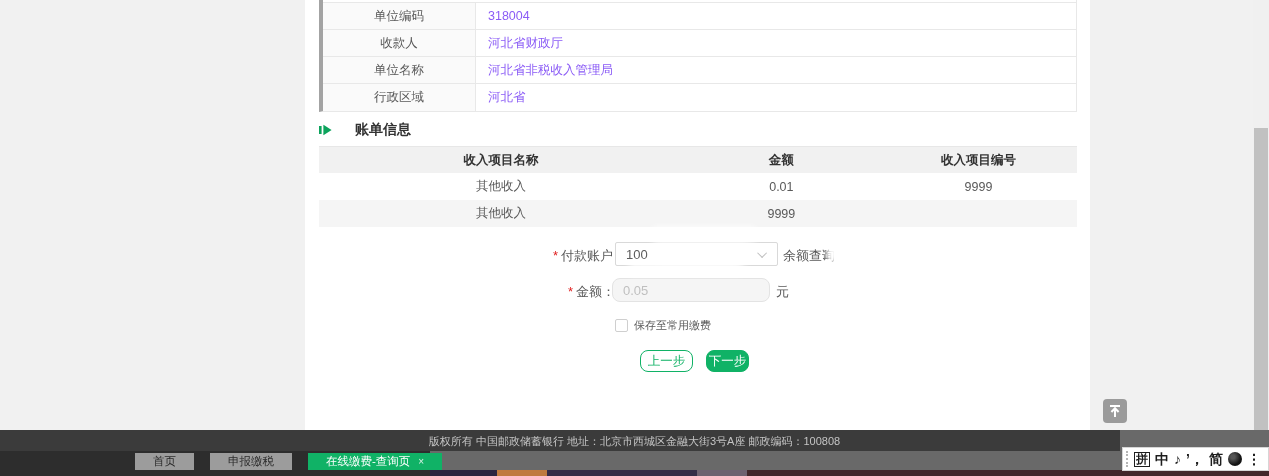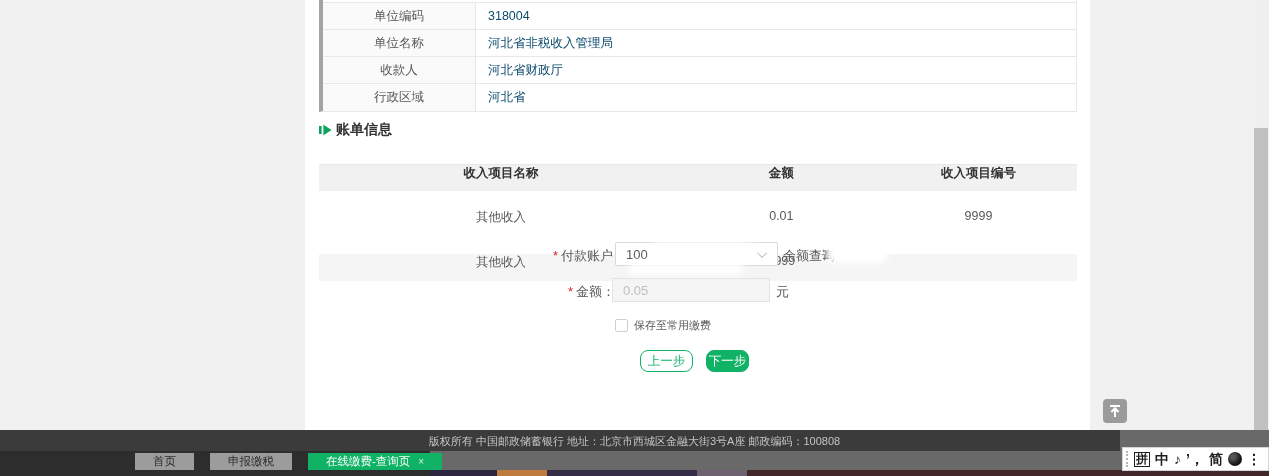--- a/index.html
+++ b/index.html
@@ -12,43 +12,43 @@
   }
   
   .panel { position:absolute; left:305px; top:0; width:785px; height:430px; background:#fff; }
 
   
   .info-table { position:absolute; left:14px; top:0; width:758px; border-left:4px solid #a3a3a3; border-right:1px solid #e8e8e8; border-bottom:1px solid #e8e8e8; }
   .info-stub { height:3px; border-bottom:1px solid #e8e8e8; }
   .irow { display:flex; height:27px; border-bottom:1px solid #e8e8e8; }
   .irow:last-child { border-bottom:none; }
   .ilabel { width:153px; background:#fafafa; border-right:1px solid #e8e8e8; display:flex; align-items:center; justify-content:center; font-size:12.5px; color:#595959; }
-  .ivalue { flex:1; background:#fff; display:flex; align-items:center; padding-left:12px; font-size:12.5px; color:#0c4a6e; }
-
-  
-  .section-title { position:absolute; left:14px; top:121px; display:flex; align-items:center; gap:4px; }
+  .ivalue { flex:1; background:#fff; display:flex; align-items:center; padding-left:12px; font-size:12.5px; color:#8b5cf6; }
+
+  
+  .section-title { position:absolute; left:14px; top:121px; display:flex; align-items:center; gap:23px; }
   .section-title .txt { font-size:14px; font-weight:bold; color:#333; }
 
   
   .bill-table { position:absolute; left:14px; top:146px; width:758px; font-size:12.5px; }
-  .brow { display:flex; height:27px; align-items:flex-start;margin-top:18px; }
+  .brow { display:flex; height:27px; align-items:center; }
   .brow .c1 { width:48%; text-align:center; }
   .brow .c2 { width:26%; text-align:center; }
   .brow .c3 { width:26%; text-align:center; }
   .bhead { background:#f1f1f1; border-top:1px solid #e7e7e7; font-weight:bold; color:#333; }
   .balt  { background:#f5f5f5; }
 
   
   .flabel { position:absolute; font-size:13px; color:#595959; white-space:nowrap; }
   .req { color:#e02020; margin-right:3px; }
   .select-box { position:absolute; left:615px; top:242px; width:163px; height:24px; background:#fff; border:1px solid #d9d9d9; border-radius:2px; display:flex; align-items:center; padding:0 10px; font-size:13px; color:#595959; }
   .select-box .chev { margin-left:auto; width:7px; height:7px; border-left:1.4px solid #bfbfbf; border-bottom:1.4px solid #bfbfbf; transform:rotate(-45deg) translateY(-2px); }
   .balance { position:absolute; left:783px; top:247px; font-size:13px; color:#595959; }
   .balance-val { position:absolute; left:822px; top:247px; font-size:13px; color:#595959; }
-  .amount-input { position:absolute; left:612px; top:278px; width:158px; height:24px; background:#f5f5f5; border:1px solid #e3e3e3; border-radius:0; display:flex; align-items:center; padding:0 10px; font-size:13px; color:#bfbfbf; }
+  .amount-input { position:absolute; left:612px; top:278px; width:158px; height:24px; background:#f5f5f5; border:1px solid #e3e3e3; border-radius:8px; display:flex; align-items:center; padding:0 10px; font-size:13px; color:#bfbfbf; }
   .unit { position:absolute; left:776px; top:283px; font-size:13px; color:#595959; }
   .chk-row { position:absolute; left:615px; top:318px; display:flex; align-items:center; gap:6px; }
   .chk-box { width:13px; height:13px; border:1px solid #cfcfcf; border-radius:2px; background:#fff; }
   .chk-row .lbl { font-size:11px; color:#595959; }
   .btn { position:absolute; height:22px; border-radius:8px; font-size:12.5px; display:flex; align-items:center; justify-content:center; cursor:pointer; }
   .btn-prev { left:640px; top:350px; width:53px; background:#fff; border:1px solid #10b266; color:#10b266; }
   .btn-next { left:706px; top:350px; width:43px; background:#10b266; border:1px solid #10b266; color:#fff; }
 
   .smudge { position:absolute; background:rgba(255,255,255,.96); filter:blur(3px); border-radius:8px; }
 
@@ -91,26 +91,26 @@
 
 <div class="panel">
 
   <div class="info-table">
     <div class="info-stub"></div>
     <div class="irow">
       <div class="ilabel">单位编码</div>
       <div class="ivalue">318004</div>
     </div>
     <div class="irow">
+      <div class="ilabel">收款人</div>
+      <div class="ivalue">河北省财政厅</div>
+    </div>
+    <div class="irow">
       <div class="ilabel">单位名称</div>
       <div class="ivalue">河北省非税收入管理局</div>
-    </div>
-    <div class="irow">
-      <div class="ilabel">收款人</div>
-      <div class="ivalue">河北省财政厅</div>
     </div>
     <div class="irow">
       <div class="ilabel">行政区域</div>
       <div class="ivalue">河北省</div>
     </div>
   </div>
 
   <div class="section-title">
     <svg width="13" height="12" viewBox="0 0 13 12">
       <rect x="0" y="2" width="2.6" height="8" fill="#0ca35c"></rect>

